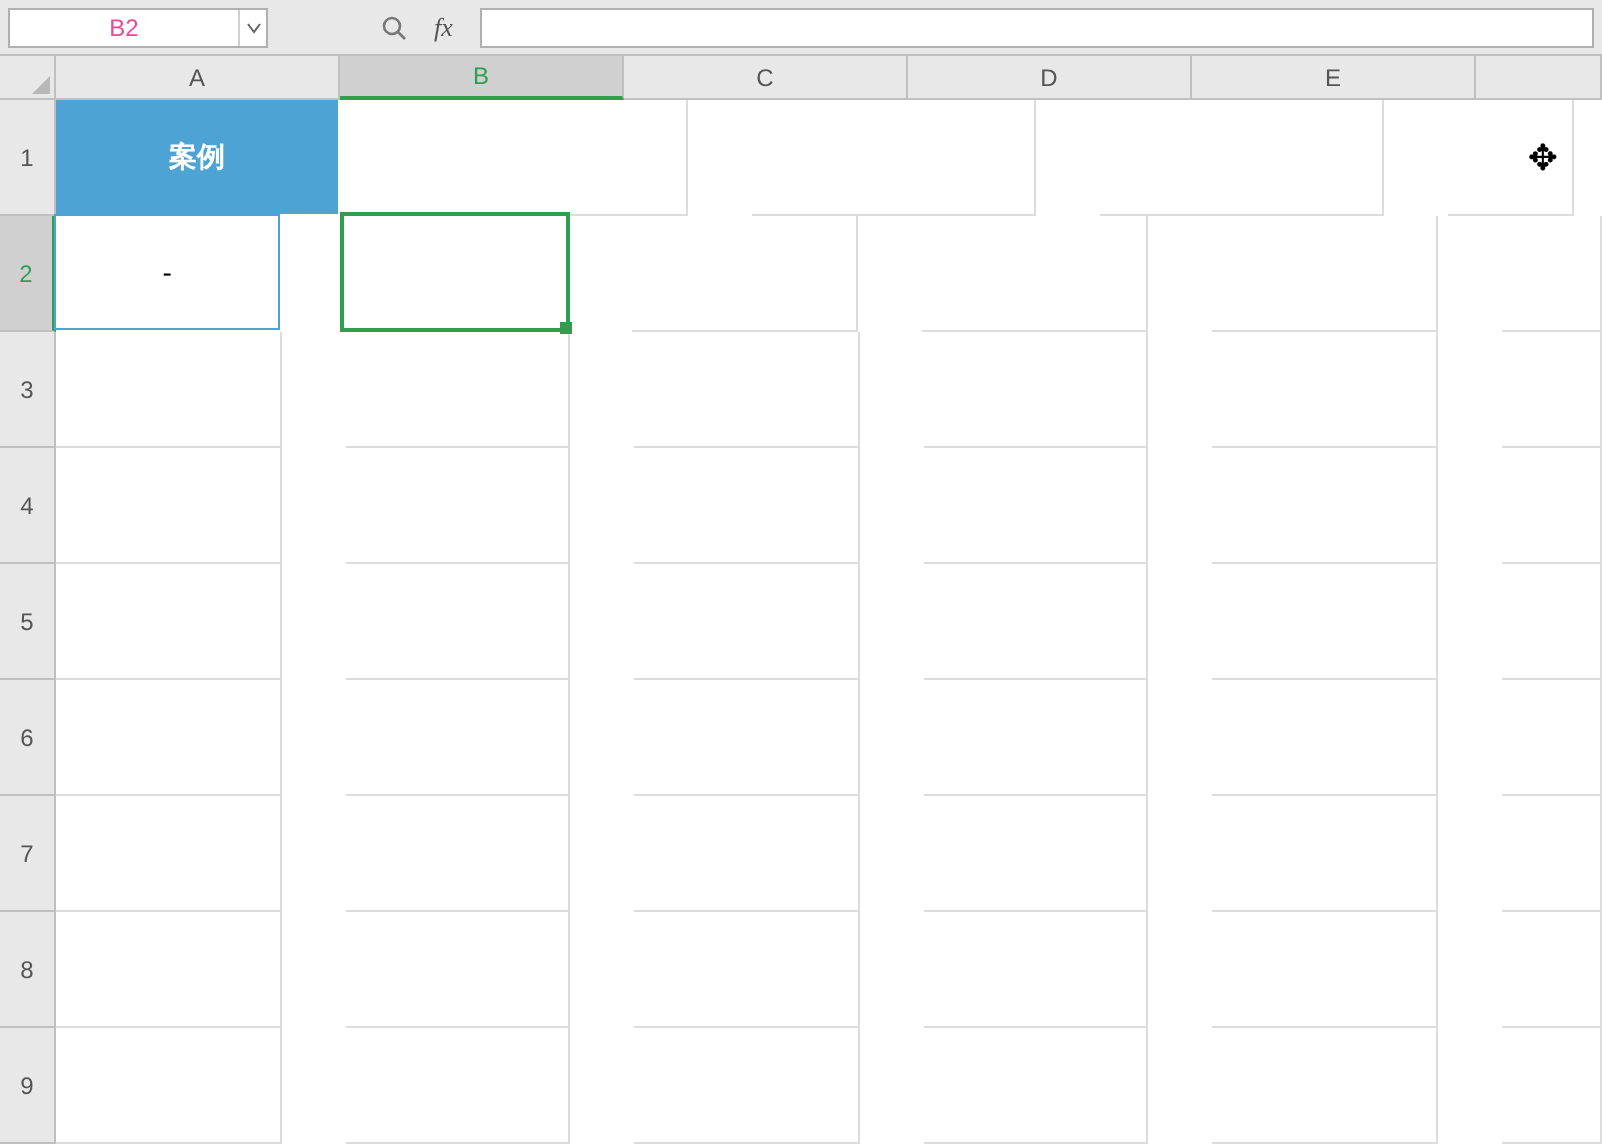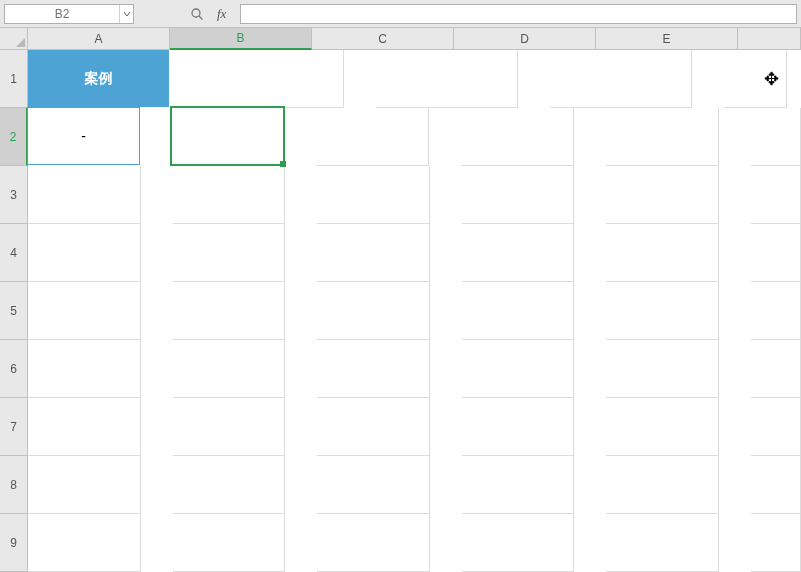--- a/index.html
+++ b/index.html
@@ -18,21 +18,21 @@
       align-items: center;
       background: #fff;
       border: 1px solid #b0b0b0;
       height: 20px;
       width: 130px;
     }
     .namebox {
       flex: 1;
       text-align: center;
       font-size: 12px;
-      color: #737373;
+      color: #ec4899;
       user-select: none;
     }
     .namebox-dd {
       width: 14px;
       height: 100%;
       display: flex;
       align-items: center;
       justify-content: center;
       border-left: 1px solid #d0d0d0;
     }

